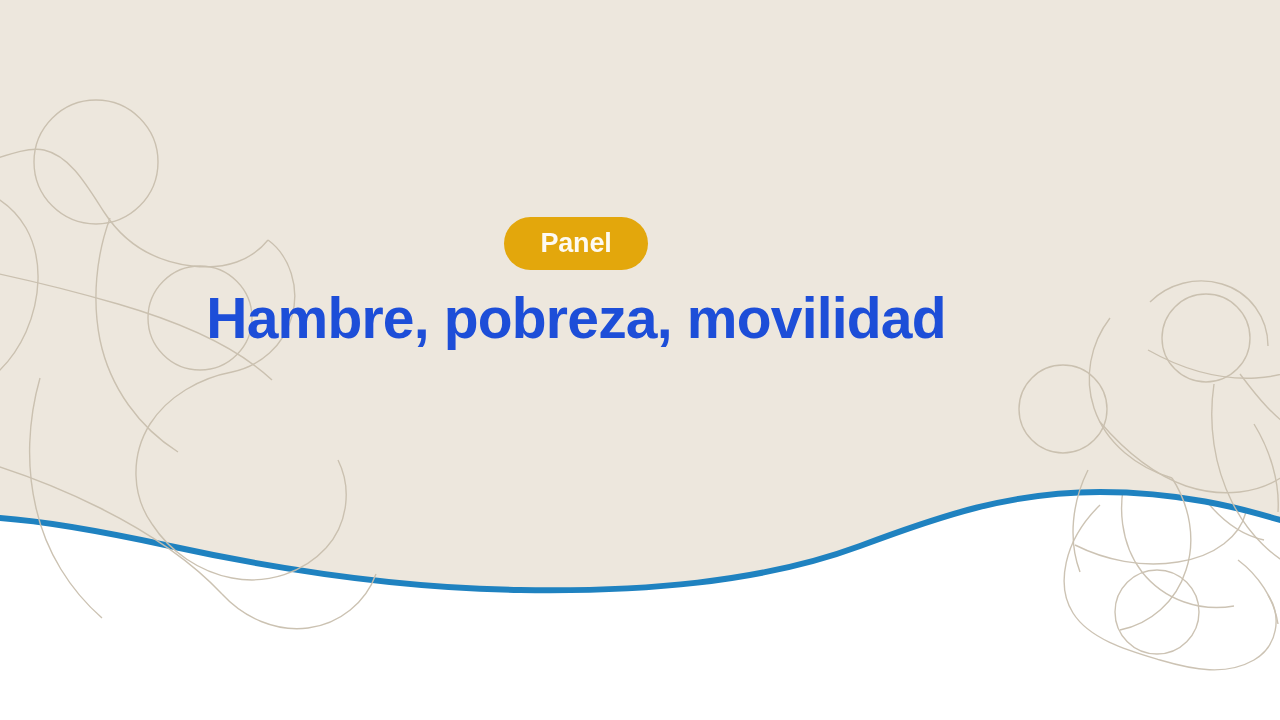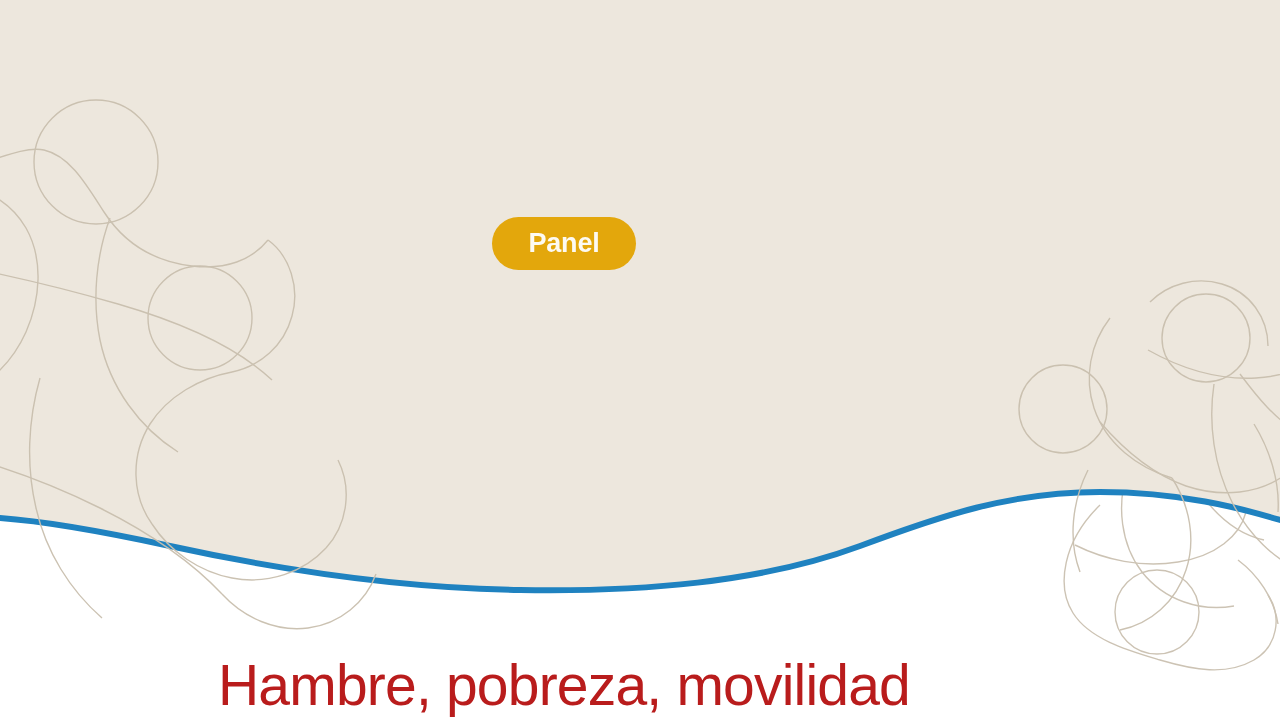--- a/index.html
+++ b/index.html
@@ -31,28 +31,28 @@
   }
 
   #decor-under { z-index: 1; }
   #bg-shape    { z-index: 2; }
   #decor-over  { z-index: 3; }
 
   
   .content {
     position: absolute;
     z-index: 5;
-    left: 4px;
+    left: 16px;
     top: 0;
     width: 1120px;
     height: 720px;
     display: flex;
     flex-direction: column;
     align-items: center;
-    justify-content: space-between;
+    justify-content: flex-start;
     pointer-events: none;
   }
 
   .badge-row {
     margin-top: 217px;
     pointer-events: auto;
   }
 
   .badge {
     display: inline-flex;
@@ -69,23 +69,23 @@
     font-weight: bold;
     letter-spacing: -0.2px;
     line-height: 1;
   }
 
   .title {
     margin: 0;
     margin-top: 13px;
     width: 1060px;
     text-align: center;
-    color: #b91c1c;
+    color: #1d4ed8;
     font-size: 57px;
-    font-weight: normal;
+    font-weight: bold;
     line-height: 1.23;
     letter-spacing: -0.8px;
     pointer-events: auto;
   }
 
   .title-line { display: block; }
 </style>
 </head>
 <body>
 

